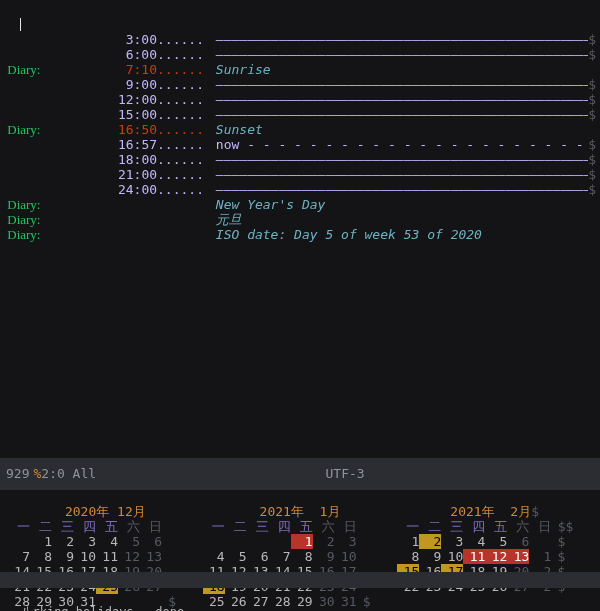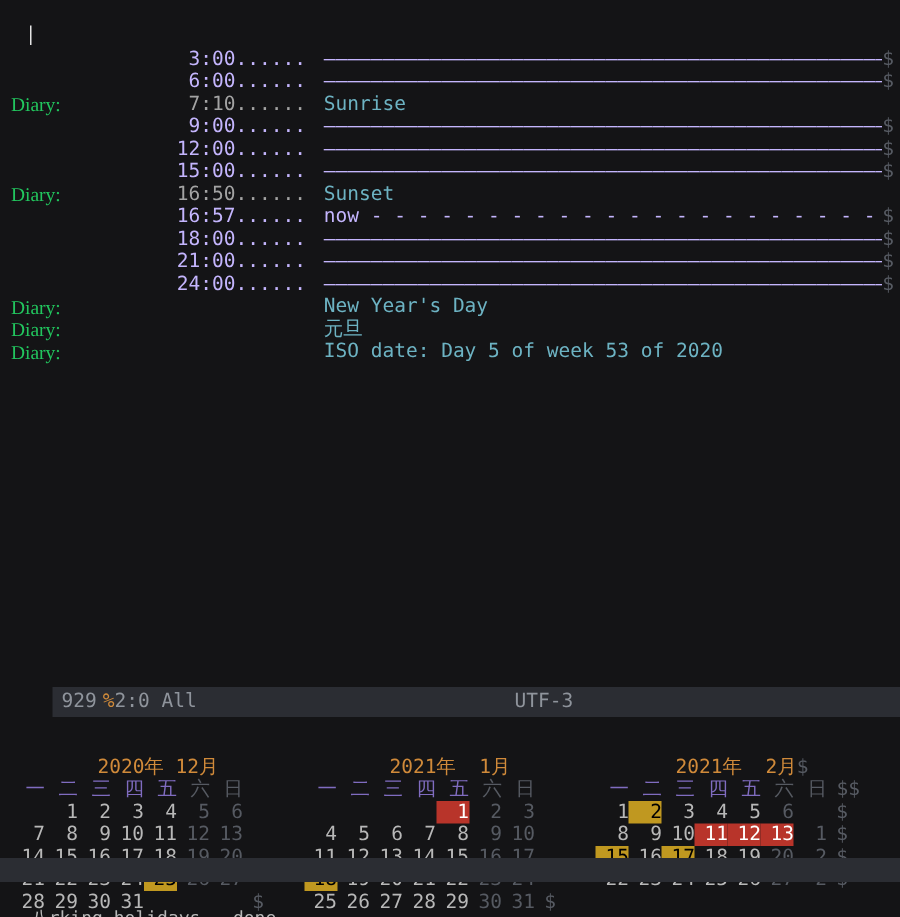--- a/index.html
+++ b/index.html
@@ -20,37 +20,36 @@
   }
   .day-header .weekday { color: #c678dd; }
   .day-header .date    { color: #3fa5c0; }
   .row { display: flex; }
   .row .cat { width: 90px; flex: 0 0 auto; color: #b8b8b8; }
   .row .time { width: 110px; flex: 0 0 auto; text-align: right; padding-right: 4px; }
   .row .line { flex: 1 1 auto; overflow: hidden; }
   .dim   { color: #c4b5fd; }
   .eol   { color: #565a62; float: right; }
   .entry .cat  { color: #22c55e; font-family: Liberation Serif, serif; }
-  .entry .time { color: #a3a3a3; }
-  .entry .line { color: #6db3c3; }
+  .entry .time { color: #c2410c; }
+  .entry .line { color: #6db3c3; font-style: italic; }
 
   
   .modeline {
     position: absolute;
     left: 0; right: 0;
-    height: 20px;
+    height: 32px;
     background: #2b2d33;
     color: #8f949c;
     font-size: 13px;
     line-height: 16px;
     padding: 0 6px;
     white-space: pre;
     display: flex;
     align-items: center;
-    margin-left: 35px;
   }
   .modeline.top { top: 458px; }
   .modeline .pct { color: #d08a3a; margin-left: 4px; }
   .modeline .mode-right { color: #d08a3a; margin-left: auto; }
   .modeline .buf { color: #e5e5e5; margin: 0 4px; }
 
   
   .calendar {
     position: absolute;
     left: 0; right: 0;

